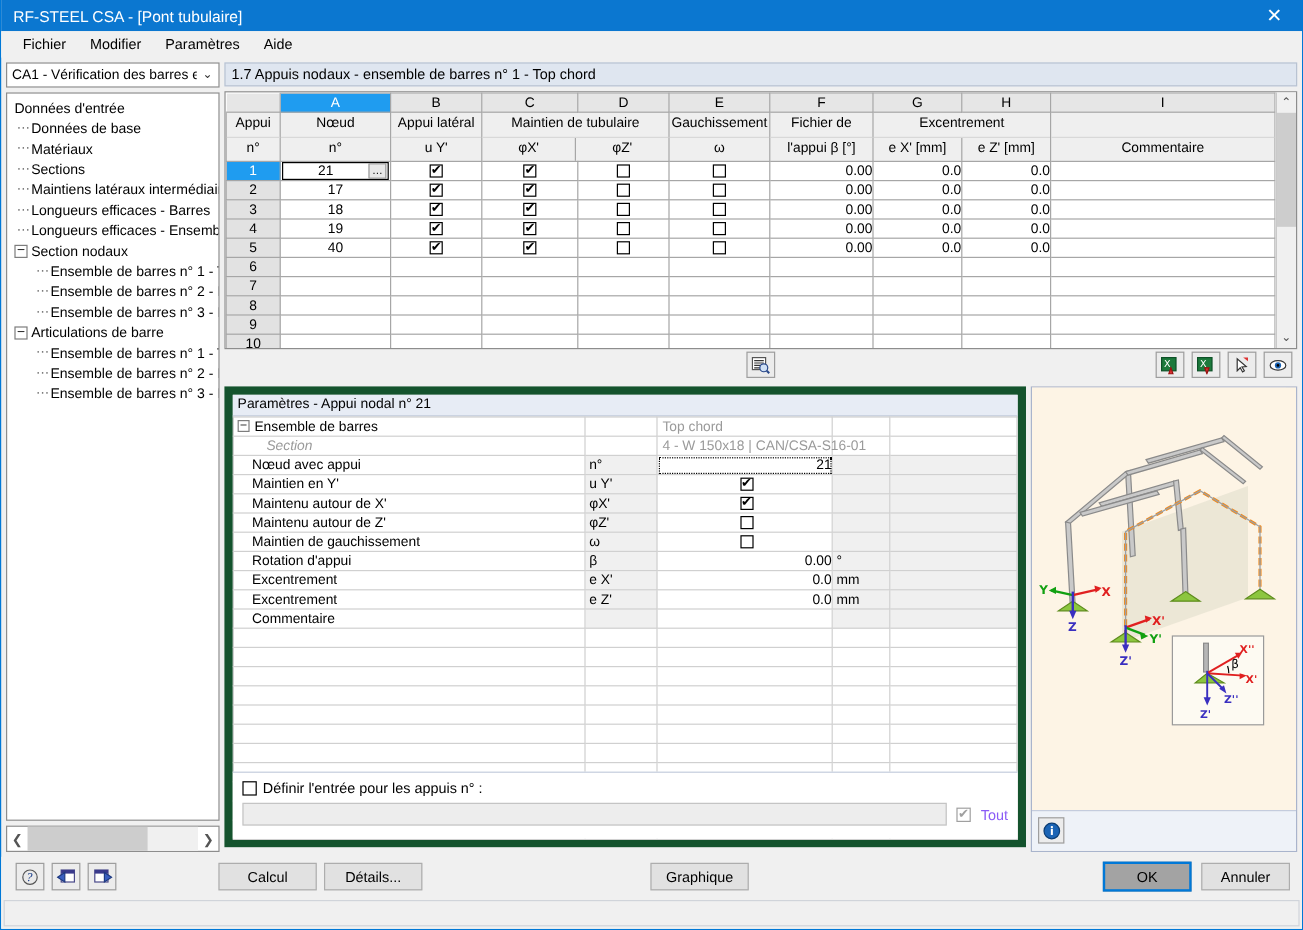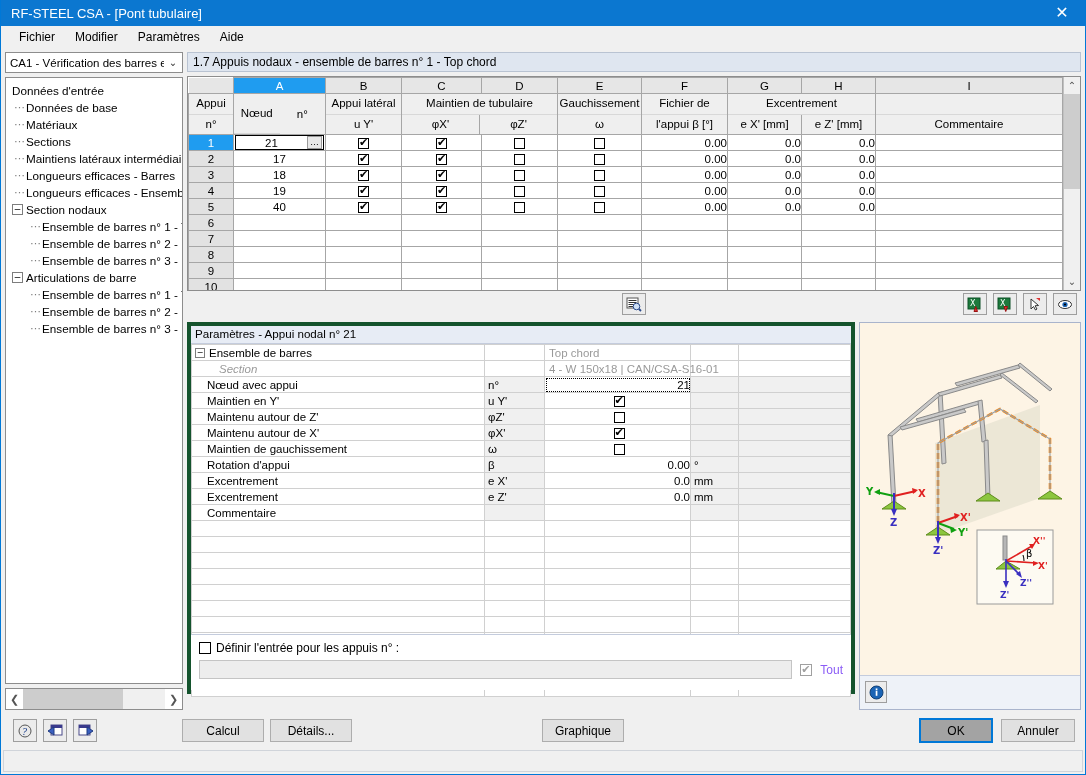--- a/index.html
+++ b/index.html
@@ -106,22 +106,22 @@
 
   
   .tbar { position:absolute; left:0; top:241px; right:0; height:26px; }
   .tbtn { width:24px; height:22px; border:1px solid #9e9e9e; background:#ececec;
           display:inline-flex; align-items:center; justify-content:center;
           vertical-align:top; }
   .tbar .center { position:absolute; left:50%; transform:translateX(-50%); top:0; }
   .tbar .right { position:absolute; right:4px; top:0; display:flex; gap:6px; }
 
   
-  .params { position:absolute; left:0; top:270px; width:668px; bottom:16px;
-            border:4px solid #14532d; background:#fff; }
+  .params { position:absolute; left:0; top:270px; width:668px; bottom:4px;
+            border:7px solid #14532d; background:#fff; }
   .params .phdr { height:18px; background:#e7ecf5; border-bottom:1px solid #c4ccdd;
                   font-size:11.6px; padding:1px 0 0 4px; }
   .ptable { border-collapse:collapse; table-layout:fixed; width:100%; }
   .ptable td { border:1px solid #d0d0d0; height:16px; font-size:11.5px;
                padding:0 0 0 3px; }
   .p-lbl { }
   .p-sym { background:#f0f0f0; padding-left:4px; }
   .p-val { text-align:right; padding-right:4px; background:#fff; }
   .p-val.center { text-align:center; padding-right:0; }
   .p-unit { background:#f0f0f0; padding-left:4px; width:46px; }
@@ -252,21 +252,21 @@
                   <td>I</td>
                 </tr>
                 <tr class="hdr2">
                   <td colspan="1" style="padding: 0px;">
                     <div style="height:40px;display:flex;flex-direction:column;">
                       <div style="flex:1;display:flex;align-items:center;justify-content:center;border-bottom:1px solid #d8d8d8;">Appui</div>
                       <div style="flex:1;display:flex;align-items:center;justify-content:center;">n°</div>
                     </div>
                   </td>
                   <td colspan="1" style="padding: 0px;">
-                    <div style="height:40px;display:flex;">
+                    <div style="height:40px;display:flex;flex-direction:column;">
                       <div style="flex:1;display:flex;align-items:center;justify-content:center;border-bottom:1px solid #d8d8d8;">Nœud</div>
                       <div style="flex:1;display:flex;align-items:center;justify-content:center;">n°</div>
                     </div>
                   </td>
                   <td colspan="1" style="padding: 0px;">
                     <div style="height:40px;display:flex;flex-direction:column;">
                       <div style="flex:1;display:flex;align-items:center;justify-content:center;border-bottom:1px solid #d8d8d8;">Appui latéral</div>
                       <div style="flex:1;display:flex;align-items:center;justify-content:center;">u Y'</div>
                     </div>
                   </td>
@@ -522,30 +522,30 @@
                 <td class="p-rest"></td>
               </tr>
               <tr>
                 <td class="p-lbl"><span style="display:inline-block;width:12px;"></span>Maintien en Y'</td>
                 <td class="p-sym">u Y'</td>
                 <td class="p-val center"><span class="ckbx on"></span></td>
                 <td class="p-unit"></td>
                 <td class="p-rest"></td>
               </tr>
               <tr>
+                <td class="p-lbl"><span style="display:inline-block;width:12px;"></span>Maintenu autour de X'</td>
+                <td class="p-sym">φX'</td>
+                <td class="p-val center"><span class="ckbx on"></span></td>
+                <td class="p-unit"></td>
+                <td class="p-rest"></td>
+              </tr>
+              <tr>
                 <td class="p-lbl"><span style="display:inline-block;width:12px;"></span>Maintenu autour de Z'</td>
                 <td class="p-sym">φZ'</td>
                 <td class="p-val center"><span class="ckbx"></span></td>
-                <td class="p-unit"></td>
-                <td class="p-rest"></td>
-              </tr>
-              <tr>
-                <td class="p-lbl"><span style="display:inline-block;width:12px;"></span>Maintenu autour de X'</td>
-                <td class="p-sym">φX'</td>
-                <td class="p-val center"><span class="ckbx on"></span></td>
                 <td class="p-unit"></td>
                 <td class="p-rest"></td>
               </tr>
               <tr>
                 <td class="p-lbl"><span style="display:inline-block;width:12px;"></span>Maintien de gauchissement</td>
                 <td class="p-sym">ω</td>
                 <td class="p-val center"><span class="ckbx"></span></td>
                 <td class="p-unit"></td>
                 <td class="p-rest"></td>
               </tr>

